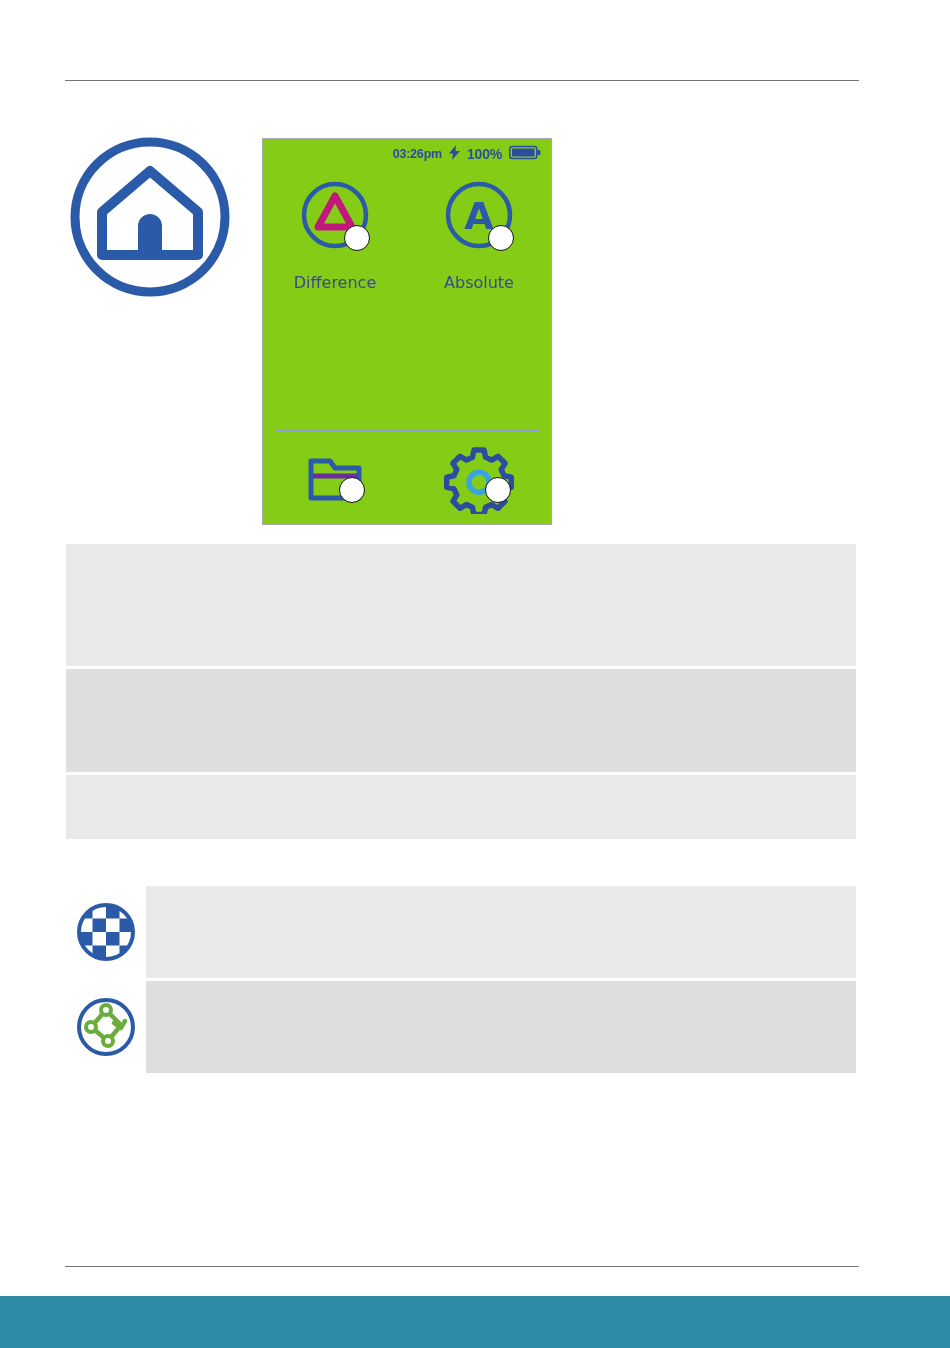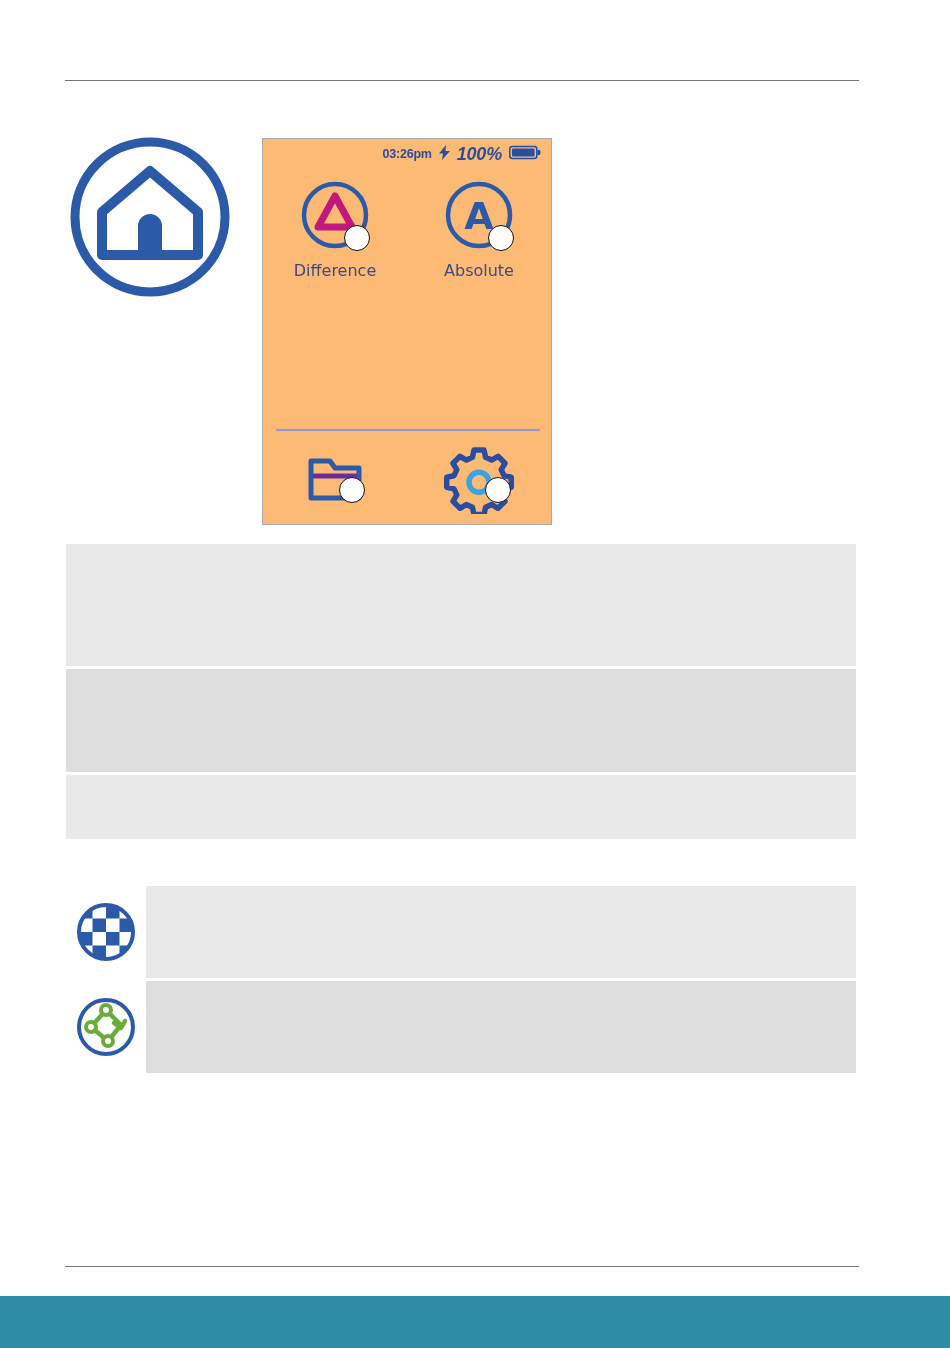--- a/index.html
+++ b/index.html
@@ -50,21 +50,21 @@
     height: 168px;
   }
 
   
   .device-screen {
     position: absolute;
     left: 262px;
     top: 138px;
     width: 290px;
     height: 387px;
-    background: #fdba74;
+    background: #84cc16;
     border: 1px solid #a9a9ad;
     box-sizing: border-box;
   }
   .status-bar {
     position: absolute;
     left: 0;
     top: 6px;
     width: 100%;
     height: 18px;
     display: flex;
@@ -75,25 +75,24 @@
     gap: 7px;
   }
   .status-time {
     font-size: 12.5px;
     font-weight: bold;
     color: #2b4da0;
     letter-spacing: -0.2px;
   }
   .status-bolt { display: block; }
   .status-pct {
-    font-size: 18px;
+    font-size: 14px;
     font-weight: bold;
     color: #2b4da0;
     letter-spacing: -0.2px;
-    font-style: italic;
   }
   .battery { display: block; }
 
   .tile-row {
     position: absolute;
     display: flex;
     width: 100%;
     justify-content: center;
   }
   .tile {
@@ -101,21 +100,21 @@
     display: flex;
     flex-direction: column;
     align-items: center;
   }
   .tile-icon-wrap {
     position: relative;
     width: 76px;
     height: 76px;
   }
   .tile-label {
-    margin-top: 8px;
+    margin-top: 20px;
     font-size: 16px;
     color: #3a4a8c;
     font-family: "DejaVu Sans", sans-serif;
     white-space: nowrap;
   }
   .callout {
     position: absolute;
     width: 26px;
     height: 26px;
     border: 1.6px solid #111111;

